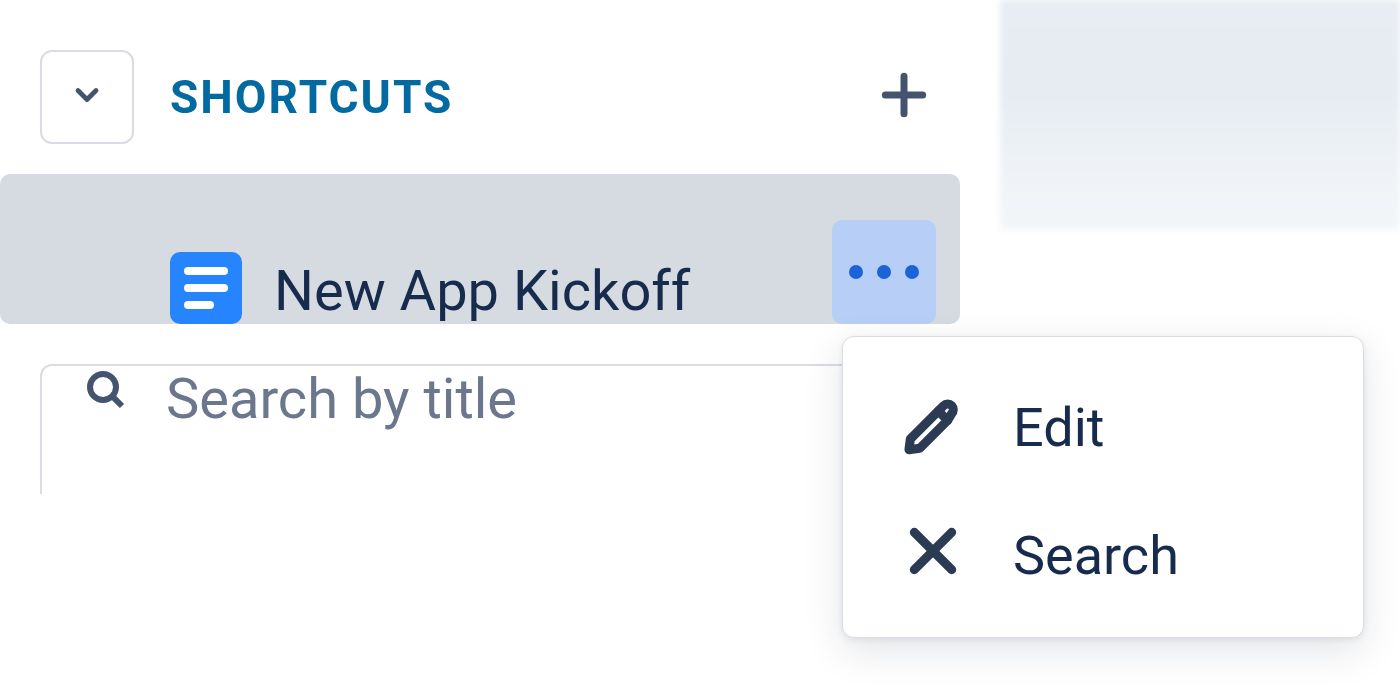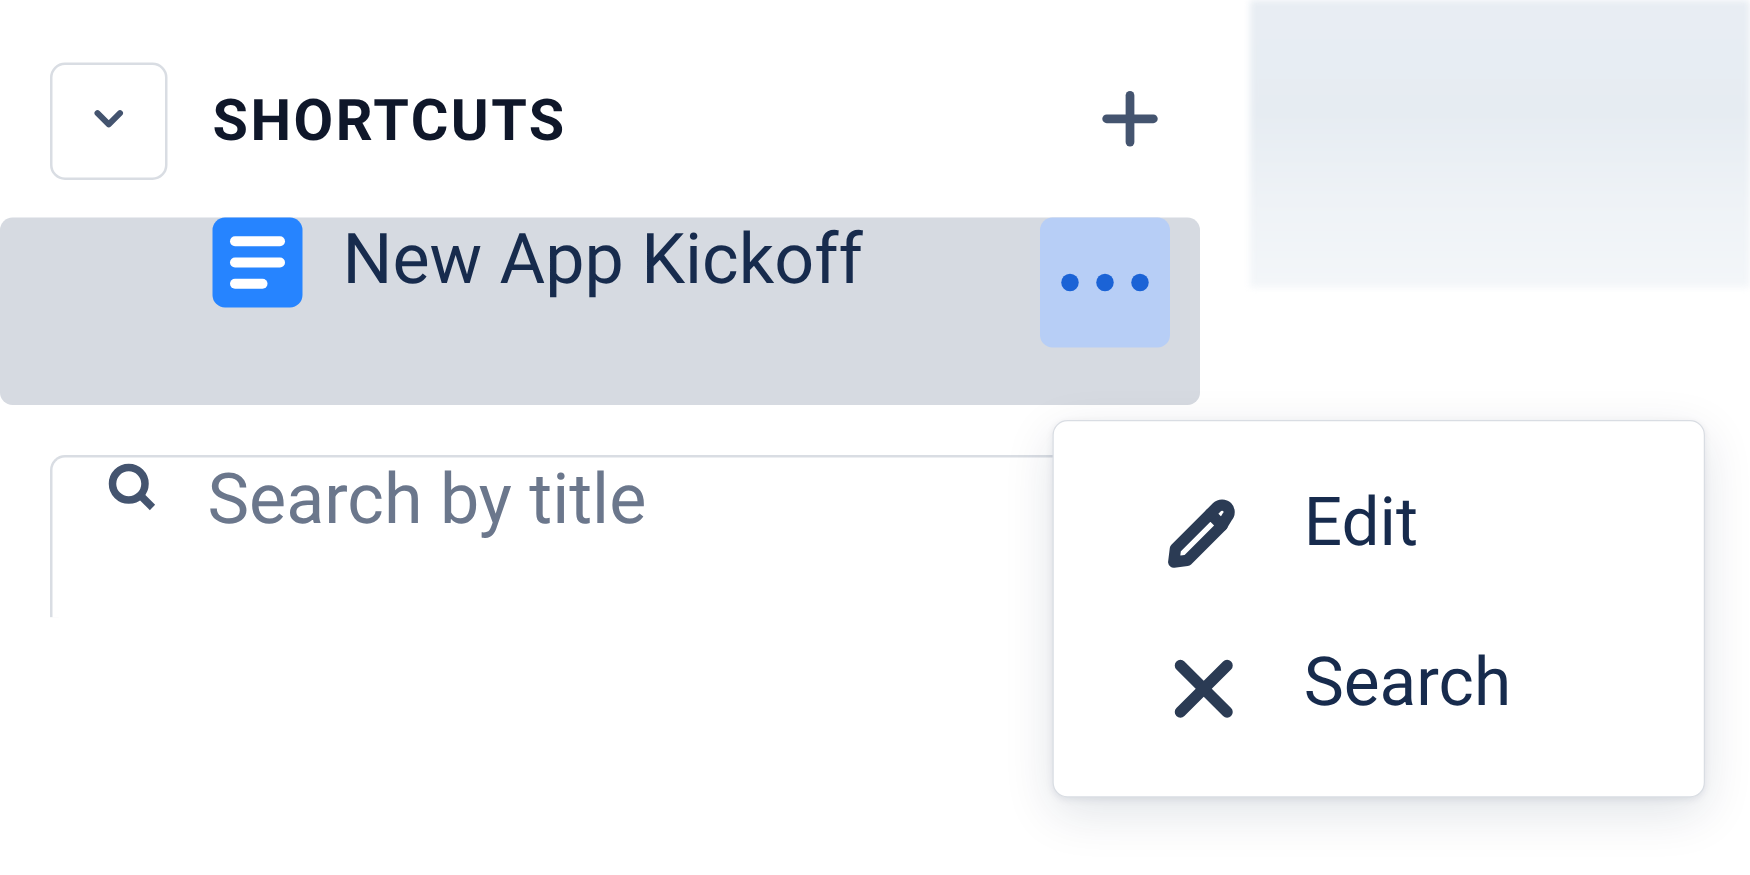--- a/index.html
+++ b/index.html
@@ -11,31 +11,31 @@
   .right-pane .blank { flex: 1; background: #fff; }
 
   .section-header { display: flex; align-items: center; padding: 50px 40px 30px 40px; gap: 36px; }
   .chevron-box {
     width: 94px; height: 94px; border: 2px solid #d9dde3; border-radius: 12px;
     display: flex; align-items: center; justify-content: center; cursor: pointer;
     background: #ffffff;
   }
   .chevron-box svg { width: 36px; height: 36px; stroke: #44546f; stroke-width: 3.2; fill: none; stroke-linecap: round; stroke-linejoin: round; }
   .section-title {
-    font-size: 46px; font-weight: 700; color: #0f172a; letter-spacing: 2px;
+    font-size: 46px; font-weight: 700; color: #0369a1; letter-spacing: 2px;
     text-transform: uppercase; flex: 1;
   }
   .header-action {
     width: 72px; height: 72px; display: flex; align-items: center; justify-content: center;
     color: #44546f; cursor: pointer; margin-right: 20px;
   }
   .header-action svg { width: 56px; height: 56px; stroke: #44546f; stroke-width: 3; fill: none; stroke-linecap: round; }
 
   .shortcut-row {
-    display: flex; align-items: flex-start; height: 150px; background: #d6dae1;
+    display: flex; align-items: flex-end; height: 150px; background: #d6dae1;
     border-radius: 10px; margin: 0 40px 40px 0; padding: 0 24px 0 170px; gap: 32px;
   }
   .page-icon {
     width: 72px; height: 72px; background: #2684ff; border-radius: 10px;
     display: flex; flex-direction: column; justify-content: center; align-items: center; gap: 9px;
     padding: 14px 14px;
   }
   .page-icon .line { height: 8px; background: #ffffff; border-radius: 4px; }
   .page-icon .l1 { width: 44px; }
   .page-icon .l2 { width: 44px; }
@@ -57,21 +57,21 @@
   .search-field svg { width: 48px; height: 48px; stroke: #44546f; stroke-width: 3; fill: none; }
   .search-placeholder { font-size: 56px; color: #6b778c; font-weight: 400; }
 
   
   .context-menu {
     position: absolute; left: 842px; top: 336px; width: 522px; background: #fff;
     border: 1px solid #d9dde3; border-radius: 12px; box-shadow: 0 12px 40px rgba(9,30,66,0.12), 0 2px 6px rgba(9,30,66,0.08);
     padding: 22px 0; z-index: 50;
   }
   .menu-item {
-    display: flex; align-items: flex-start; gap: 44px; padding: 28px 84px; cursor: pointer;
+    display: flex; align-items: flex-end; gap: 44px; padding: 28px 54px; cursor: pointer;
   }
   .menu-item .micon { width: 72px; height: 72px; display: flex; align-items: center; justify-content: center; }
   .menu-item .micon svg { width: 64px; height: 64px; stroke: #2b3b54; stroke-width: 3.4; fill: none; stroke-linecap: round; stroke-linejoin: round; }
   .menu-item .mlabel { font-size: 54px; color: #172b4d; font-weight: 400; }
 </style>
 </head>
 <body>
 
 <div class="root">
   <div class="sidebar">

